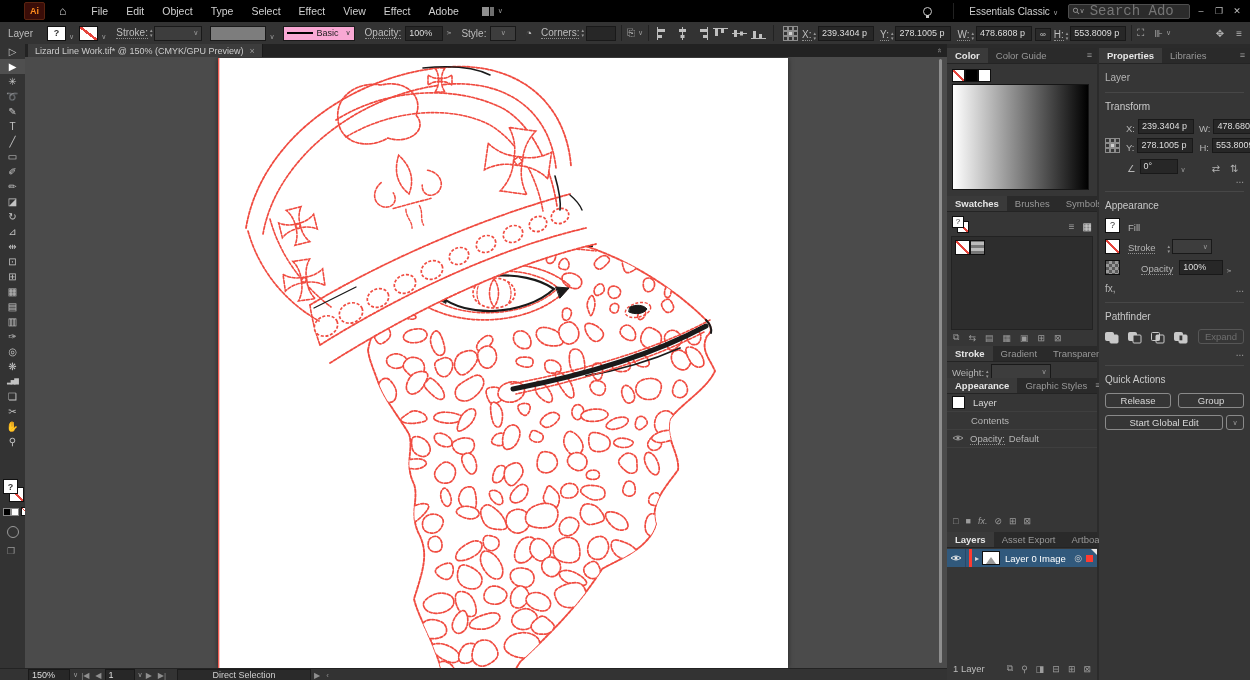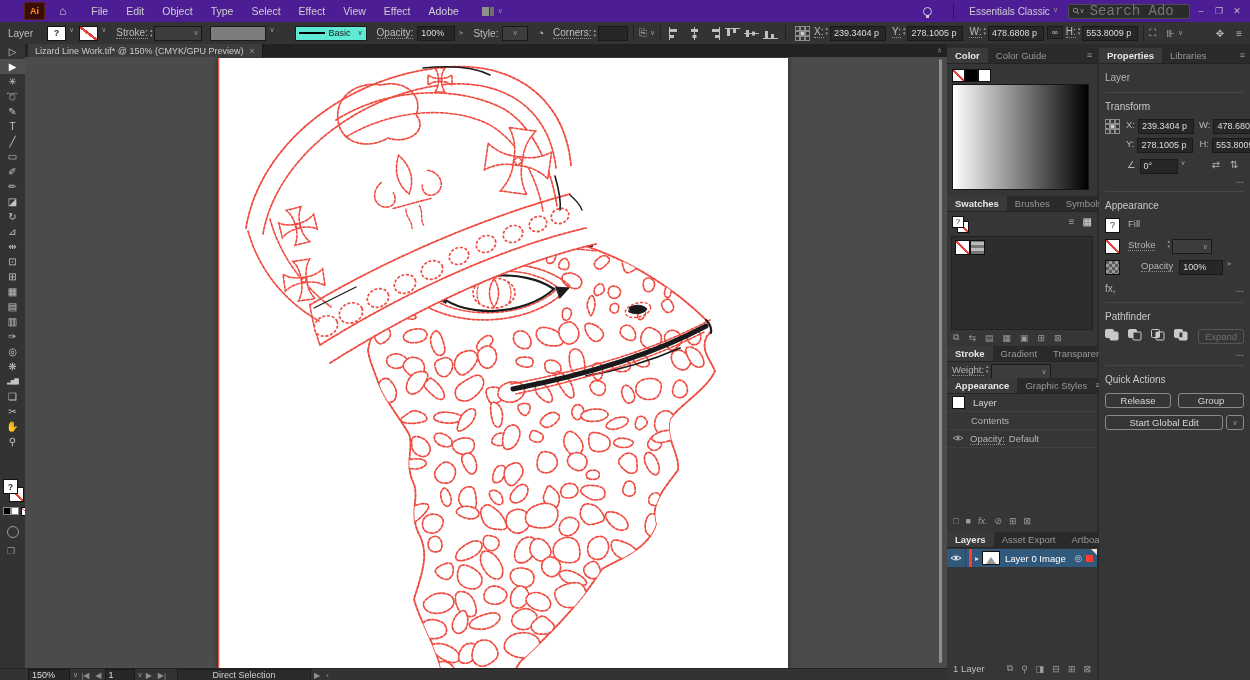--- a/index.html
+++ b/index.html
@@ -1,31 +1,31 @@
 <!DOCTYPE html>
 <html><head>
 <meta charset="utf-8">
 <style>
   html,body{margin:0;padding:0}
   body{width:1250px;height:680px;position:relative;overflow:hidden;background:#2e2e2e;
        font-family:"Liberation Sans",sans-serif;color:#c8c8c8;font-size:10px;
        -webkit-user-select:none;user-select:none}
   .abs{position:absolute}
-  .flex{display:flex;align-items:flex-start}
+  .flex{display:flex;align-items:flex-end}
   .chev{color:#9a9a9a;font-size:7px;margin-left:3px}
   .chevd{color:#9a9a9a;font-size:7px}
   .sep{width:1px;height:16px;background:#222;margin:0 5px}
   .dotted{border-bottom:1px dotted #8f8f8f;padding-bottom:0}
   .lbl{font-size:10px;color:#bdbdbd}
   .field{background:#272727;border:1px solid #191919;color:#dedede;font-size:9px;height:13px;
          line-height:13px;padding:0 3px;white-space:nowrap;overflow:hidden}
   .stepper{display:inline-flex;flex-direction:column;justify-content:center;font-size:5px;
            color:#9a9a9a;line-height:5px;margin:0 2px}
   
-  #titlebar{left:0;top:0;width:1250px;height:22px;background:#4c1d95;border-bottom:2px solid #6d28d9;display:flex;align-items:center}
+  #titlebar{left:0;top:0;width:1250px;height:22px;background:#000000;border-bottom:2px solid #6d28d9;display:flex;align-items:center}
   #ai-logo{width:19px;height:16px;background:#3a0d08;border:1px solid #5a2410;border-radius:2px;
            color:#ff8d1e;font-weight:bold;font-size:9px;display:flex;align-items:center;justify-content:center;margin-left:24px}
   #home{margin-left:14px;color:#d0d0d0;font-size:12px}
   #menubar{margin-left:16px;display:flex}
   #menubar span{padding:0 9px;font-size:10.5px;color:#cfcfcf}
   #ws-icon{margin-left:14px;display:flex;align-items:center}
   #ws-icon i{display:inline-block;width:7px;height:9px;background:#8f8f8f;margin-right:1px}
   #ws-icon i.b{width:4px;background:#6f6f6f}
   .bulb{width:7px;height:7px;border:1px solid #c9c9c9;border-radius:50%;position:relative}
   .bulb:after{content:"";position:absolute;left:2px;top:7px;width:3px;height:3px;background:#c9c9c9}
@@ -140,21 +140,21 @@
   </div>
   <span class="lbl dotted" style="margin-left:10px">Stroke:</span>
   <span class="stepper">▴<br>▾</span>
   <div class="minisel" style="width:40px">
       <span class="chev" style="margin-left:auto">∨</span>
     </div>
   <div class="flex" style="margin-left:8px">
     <div class="grayblock"></div>
       <span class="chev">∨</span>
   </div>
-  <div class="minisel" style="margin-left:20px;width:64px;background:#5eead4">
+  <div class="minisel" style="margin-left:8px;width:64px;background:#f9a8d4">
     <span class="basicline"></span>
     <span style="font-size:9px;color:#1c1c1c">Basic</span>
     <span class="chev" style="margin-left:auto;color:#333">∨</span>
   </div>
   <span class="lbl dotted" style="margin-left:10px">Opacity:</span>
   <div class="field" style="width:30px;margin-left:4px">100%</div>
   <span class="chev" style="transform:rotate(-90deg)">∨</span>
   <span class="lbl" style="margin-left:10px">Style:</span>
   <div class="minisel" style="width:18px;margin-left:4px">
       <span class="chev" style="margin:0 auto">∨</span>

